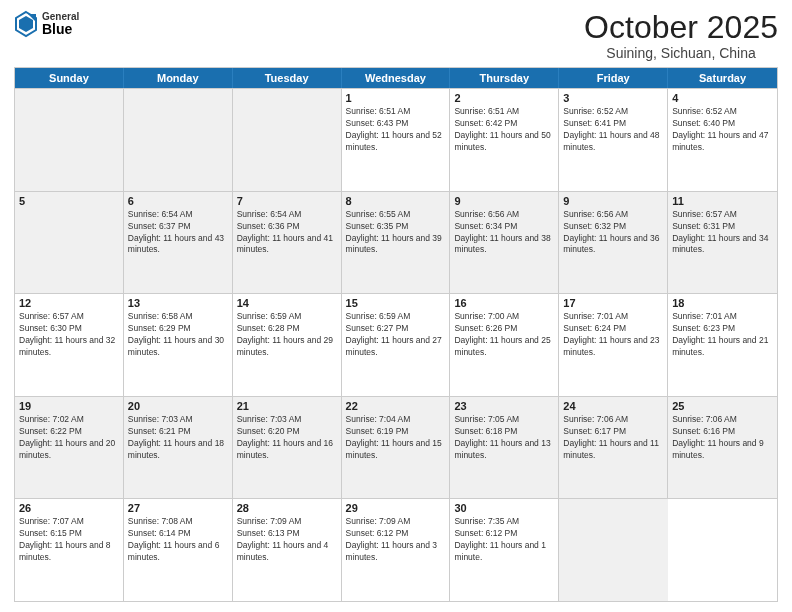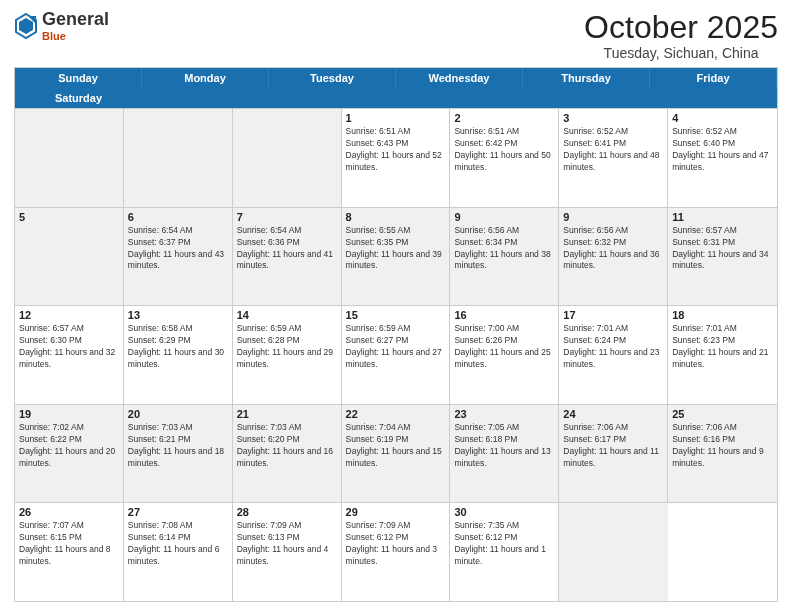--- a/index.html
+++ b/index.html
@@ -46,21 +46,21 @@
       color: #444;
     }
     .calendar {
       flex: 1;
       display: flex;
       flex-direction: column;
       border: 1px solid #ccc;
     }
     .cal-header-row {
       display: grid;
-      grid-template-columns: repeat(6, 1fr);
+      grid-template-columns: repeat(7, 1fr);
       background: #1a6faf;
     }
     .cal-header-cell {
       color: #fff;
       font-size: 11px;
       font-weight: bold;
       text-align: center;
       padding: 4px 2px;
       border-right: 1px solid #2a7fbf;
     }
@@ -105,27 +105,27 @@
 
 <div class="page">
   <div class="header">
     <div class="logo">
       <svg class="logo-icon" viewBox="0 0 24 28" xmlns="http://www.w3.org/2000/svg">
         <polygon points="12,2 22,8 22,20 12,26 2,20 2,8" fill="none" stroke="#1a6faf" stroke-width="2"></polygon>
         <polygon points="12,6 19,10 19,18 12,22 5,18 5,10" fill="#1a6faf"></polygon>
         <polygon points="14,4 22,4 22,12" fill="#1a6faf"></polygon>
       </svg>
       <div>
-        <div style="font-size:18px;font-weight:bold;color:#333;line-height:1.1;">General</div>
-        <div style="font-size:11px;font-weight:bold;color:#c2410c;line-height:1.1;">Blue</div>
+        <div style="font-size:10px;font-weight:bold;color:#333;line-height:1.1;">General</div>
+        <div style="font-size:14px;font-weight:bold;color:#000000;line-height:1.1;">Blue</div>
       </div>
     </div>
     <div class="title-block">
       <div class="month-title">October 2025</div>
-      <div class="subtitle">Tuesday, Sichuan, China</div>
+      <div class="subtitle">Suining, Sichuan, China</div>
     </div>
   </div>
 
   <div class="calendar">
     <div class="cal-header-row">
     <div class="cal-header-cell">Sunday</div>
         <div class="cal-header-cell">Monday</div>
         <div class="cal-header-cell">Tuesday</div>
         <div class="cal-header-cell">Wednesday</div>
         <div class="cal-header-cell">Thursday</div>

